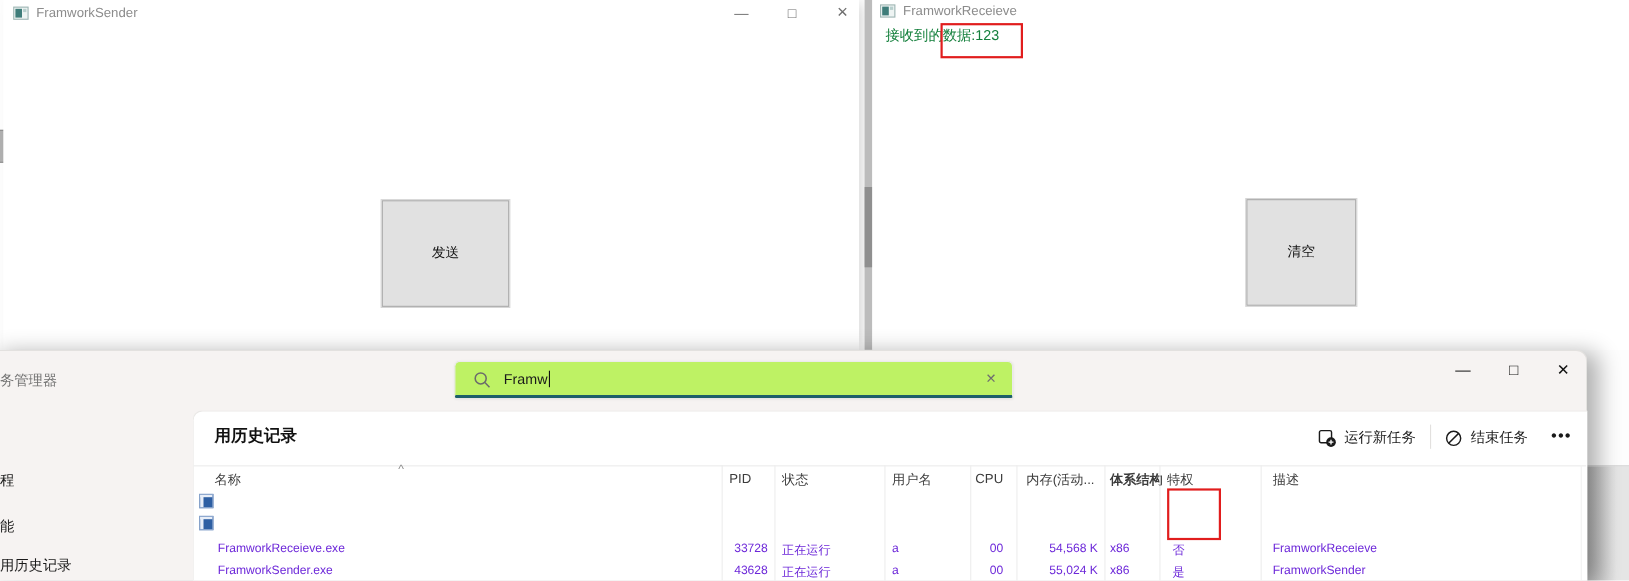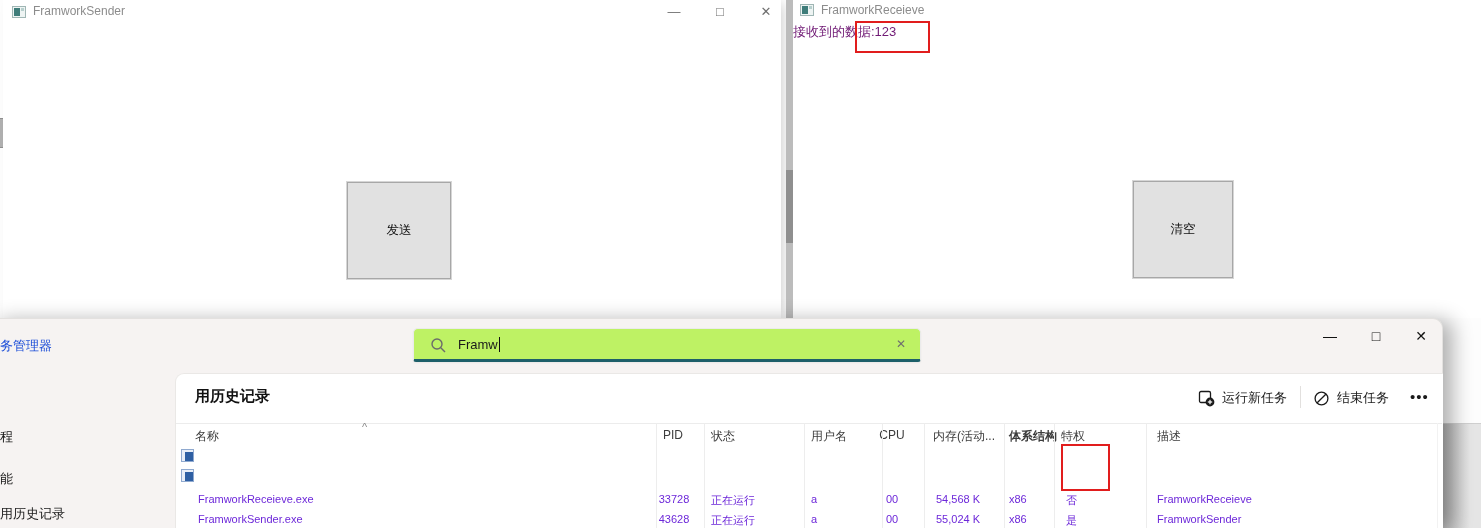--- a/index.html
+++ b/index.html
@@ -12,33 +12,33 @@
   .app-window { background:#fff; }
   .sender-window { left:3px; top:0; width:778px; height:318px; box-shadow:6px 0 12px -4px rgba(0,0,0,.18); }
   .receiver-window { left:793px; top:0; width:688px; height:318px; }
   .win-title { font-size:12px; color:#8c8c8c; white-space:nowrap; }
   .app-ico { width:14px; height:12px; border:1px solid #9fb6b4; background:#eef4f3; position:relative; }
   .app-ico::before { content:""; position:absolute; left:1px; top:1px; width:6px; height:8px; background:#3f7d7a; }
   .app-ico::after { content:""; position:absolute; right:1px; top:1px; width:3px; height:3px; background:#b7cfcd; }
   .ctl { width:22px; height:20px; display:flex; align-items:center; justify-content:center; font-size:13px; color:#6f6f6f; }
   .push-btn { background:#e1e1e1; border:1px solid #a7a7a7; outline:1px solid #d6d6d6; display:flex; align-items:center; justify-content:center; font-size:12.5px; color:#111; cursor:default; }
   .red-box { border:2px solid #e11d1d; background:transparent; }
-  .recv-label { font-size:13px; color:#701a75; white-space:nowrap; }
+  .recv-label { font-size:13px; color:#15803d; white-space:nowrap;margin-left:12px; }
 
   
   .mid-strip { left:786px; top:0; width:7px; height:318px; background:#bcbcbc; }
   .mid-thumb { left:786px; top:170px; width:7px; height:73px; background:#8f8f8f; }
   .left-edge-thumb { left:0; top:118px; width:4px; height:30px; background:#b0b0b0; border-top:1px solid #8f8f8f; border-bottom:1px solid #8f8f8f; }
 
   
   .right-shadow-block { left:1443px; top:423px; width:38px; height:105px; background:linear-gradient(90deg,#b9b9b9,#e5e5e5 70%); border-top:1px solid #cfcfcf; }
 
   
   .tm-window { left:-10px; top:318px; width:1453px; height:210px; background:#f6f3f2; border:1px solid #e3e1df; border-bottom:none; border-left:none; border-top-right-radius:10px; box-shadow:10px 2px 20px rgba(0,0,0,.30); }
-  .tm-title-partial { left:0; top:337px; font-size:13px; color:#1d4ed8; white-space:nowrap; }
+  .tm-title-partial { left:0; top:337px; font-size:13px; color:#737373; white-space:nowrap; }
   .tm-sidebar-item { left:0; font-size:13px; color:#1a1a1a; white-space:nowrap; }
 
   .tm-search { left:413px; top:328px; width:508px; height:34px; background:#bef264; border:1px solid #ebebeb; border-bottom:3px solid #1d5f69; border-radius:5px 5px 3px 3px; box-shadow:0 1px 2px rgba(0,0,0,.05); }
   .tm-search .mag { position:absolute; left:16px; top:8px; }
   .tm-search .qtext { position:absolute; left:44px; top:8px; font-size:13px; color:#1a1a1a; }
   .caret { display:inline-block; width:1px; height:15px; background:#111; vertical-align:-3px; margin-left:1px; }
   .tm-search .clear { position:absolute; right:14px; top:8px; font-size:12px; color:#6f6f6f; }
 
   .tm-ctl { width:26px; height:24px; display:flex; align-items:center; justify-content:center; font-size:14px; color:#111; }
 
@@ -46,21 +46,21 @@
   .tm-panel { left:175px; top:373px; width:1268px; height:155px; background:#fff; border:1px solid #eae8e6; border-top-left-radius:9px; border-bottom:none; border-right:none; }
   .panel-title { left:195px; top:387px; font-size:15px; font-weight:600; color:#111; }
   .tb-btn { display:flex; align-items:center; gap:7px; font-size:13px; color:#1a1a1a; white-space:nowrap; }
   .tb-divider { left:1300px; top:386px; width:1px; height:22px; background:#e2e0de; }
   .more-dots { left:1410px; top:388px; font-size:15px; color:#1a1a1a; letter-spacing:1px; }
 
   .hdr-line { left:176px; top:423px; width:1266px; height:1px; background:#ececec; }
   .col-sep { top:423px; width:1px; height:105px; background:#ededed; }
   .th { font-size:12px; color:#3c3c3c; white-space:nowrap; }
   .td { font-size:11px; color:#6d28d9; white-space:nowrap;margin-top:44px; }
-  .r { text-align:center; }
+  .r { text-align:right; }
   .sort-caret { left:362px; top:421px; font-size:11px; color:#8a8a8a; }
 
   .proc-ico { width:13px; height:13px; border:1px solid #8fa9cf; background:#2e5fa3; position:relative; }
   .proc-ico::before { content:""; position:absolute; left:0; top:0; width:3px; height:11px; background:#e8eef8; }
   .proc-ico::after { content:""; position:absolute; left:0; top:0; width:11px; height:2px; background:#e8eef8; }
 
   .row { left:176px; width:1261px; height:20px; }
   .row span, .row .proc-ico { position:absolute; }
   .c-ico { left:5px; top:2px; }
   .c-name { left:22px; top:2px; }
@@ -91,21 +91,21 @@
 <div id="stage">
 
   <div class="abs left-edge-thumb"></div>
 
   <div class="abs app-window sender-window">
     <div class="abs app-ico" style="left:9px; top:6px;"></div>
     <div class="abs win-title" style="left:30px; top:4px;">FramworkSender</div>
     <div class="abs ctl" style="left:660px; top:1px;">—</div>
     <div class="abs ctl" style="left:706px; top:1px;">□</div>
     <div class="abs ctl" style="left:752px; top:1px;">✕</div>
-    <div class="abs push-btn" style="left:344px; top:182px; width:104px; height:97px;">发送</div>
+    <div class="abs push-btn" style="left:344px; top:182px; width:116px; height:97px;">发送</div>
   </div>
 
   <div class="abs mid-strip"></div>
   <div class="abs mid-thumb"></div>
 
   <div class="abs app-window receiver-window">
     <div class="abs app-ico" style="left:7px; top:4px;"></div>
     <div class="abs win-title" style="left:28px; top:3px;">FramworkReceieve</div>
     <div class="abs recv-label" style="left:0px; top:23px;">接收到的数据:123</div>
     <div class="abs red-box" style="left:62px; top:21px; width:75px; height:32px;"></div>

